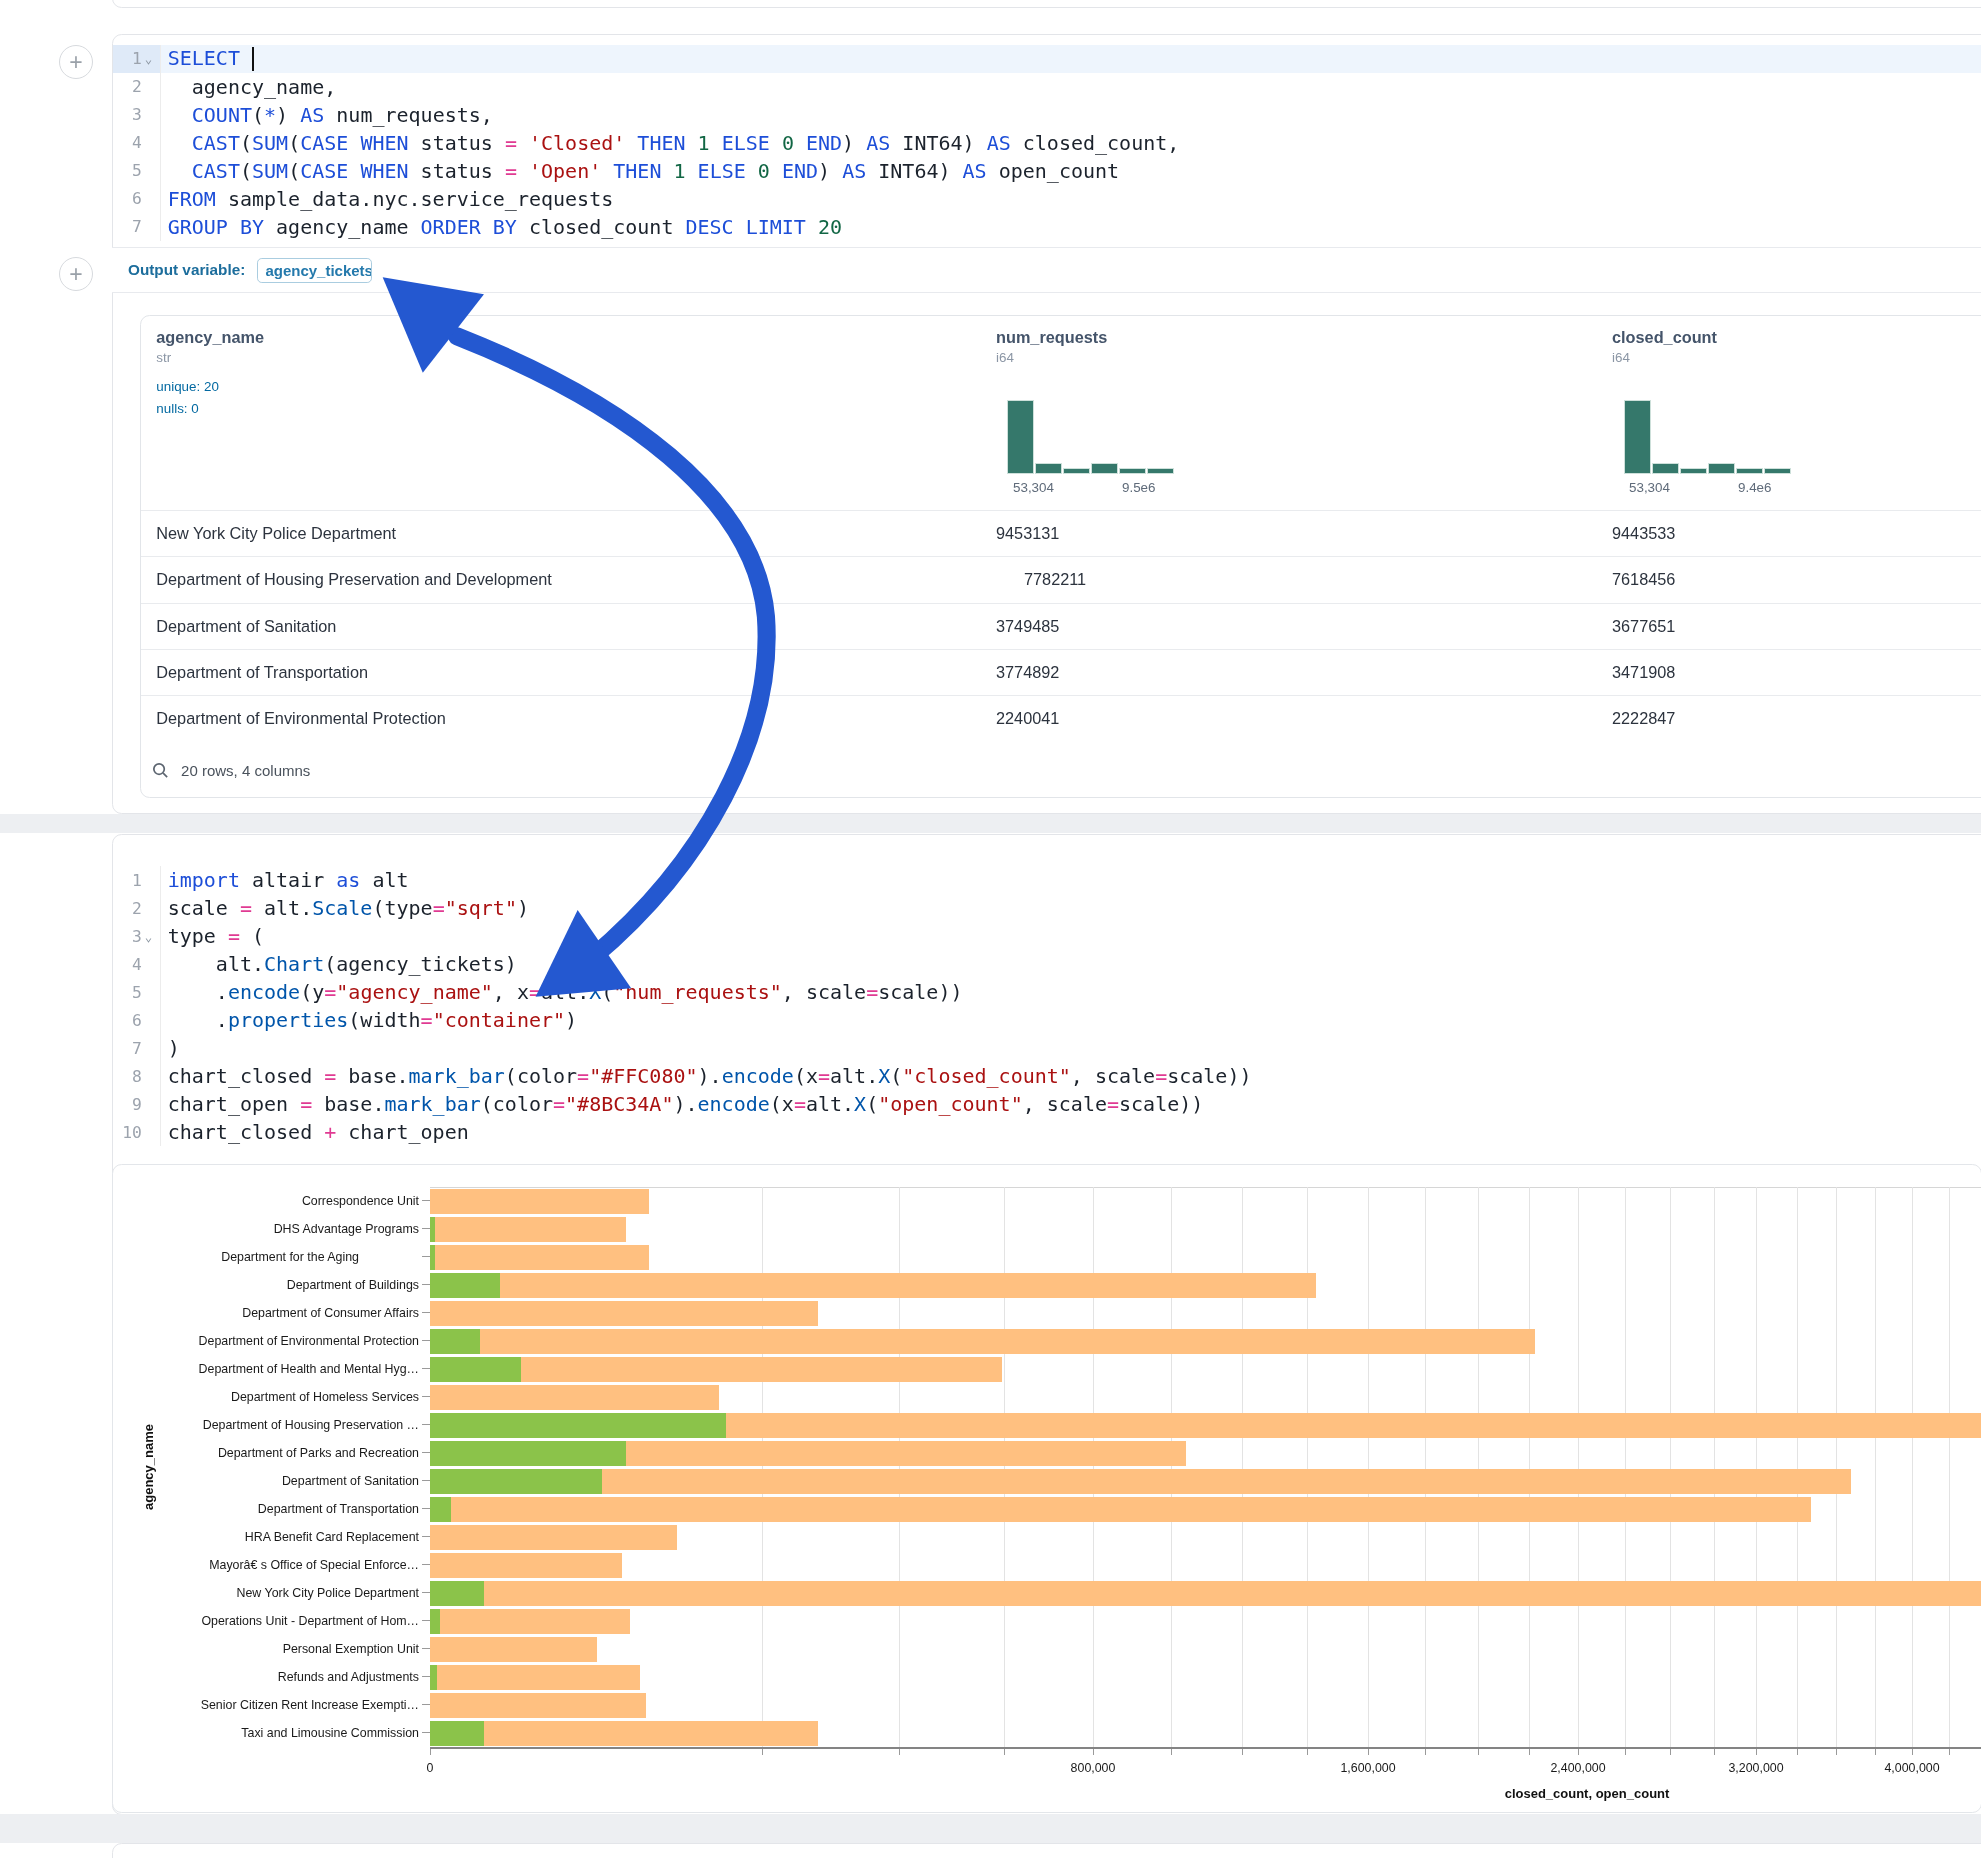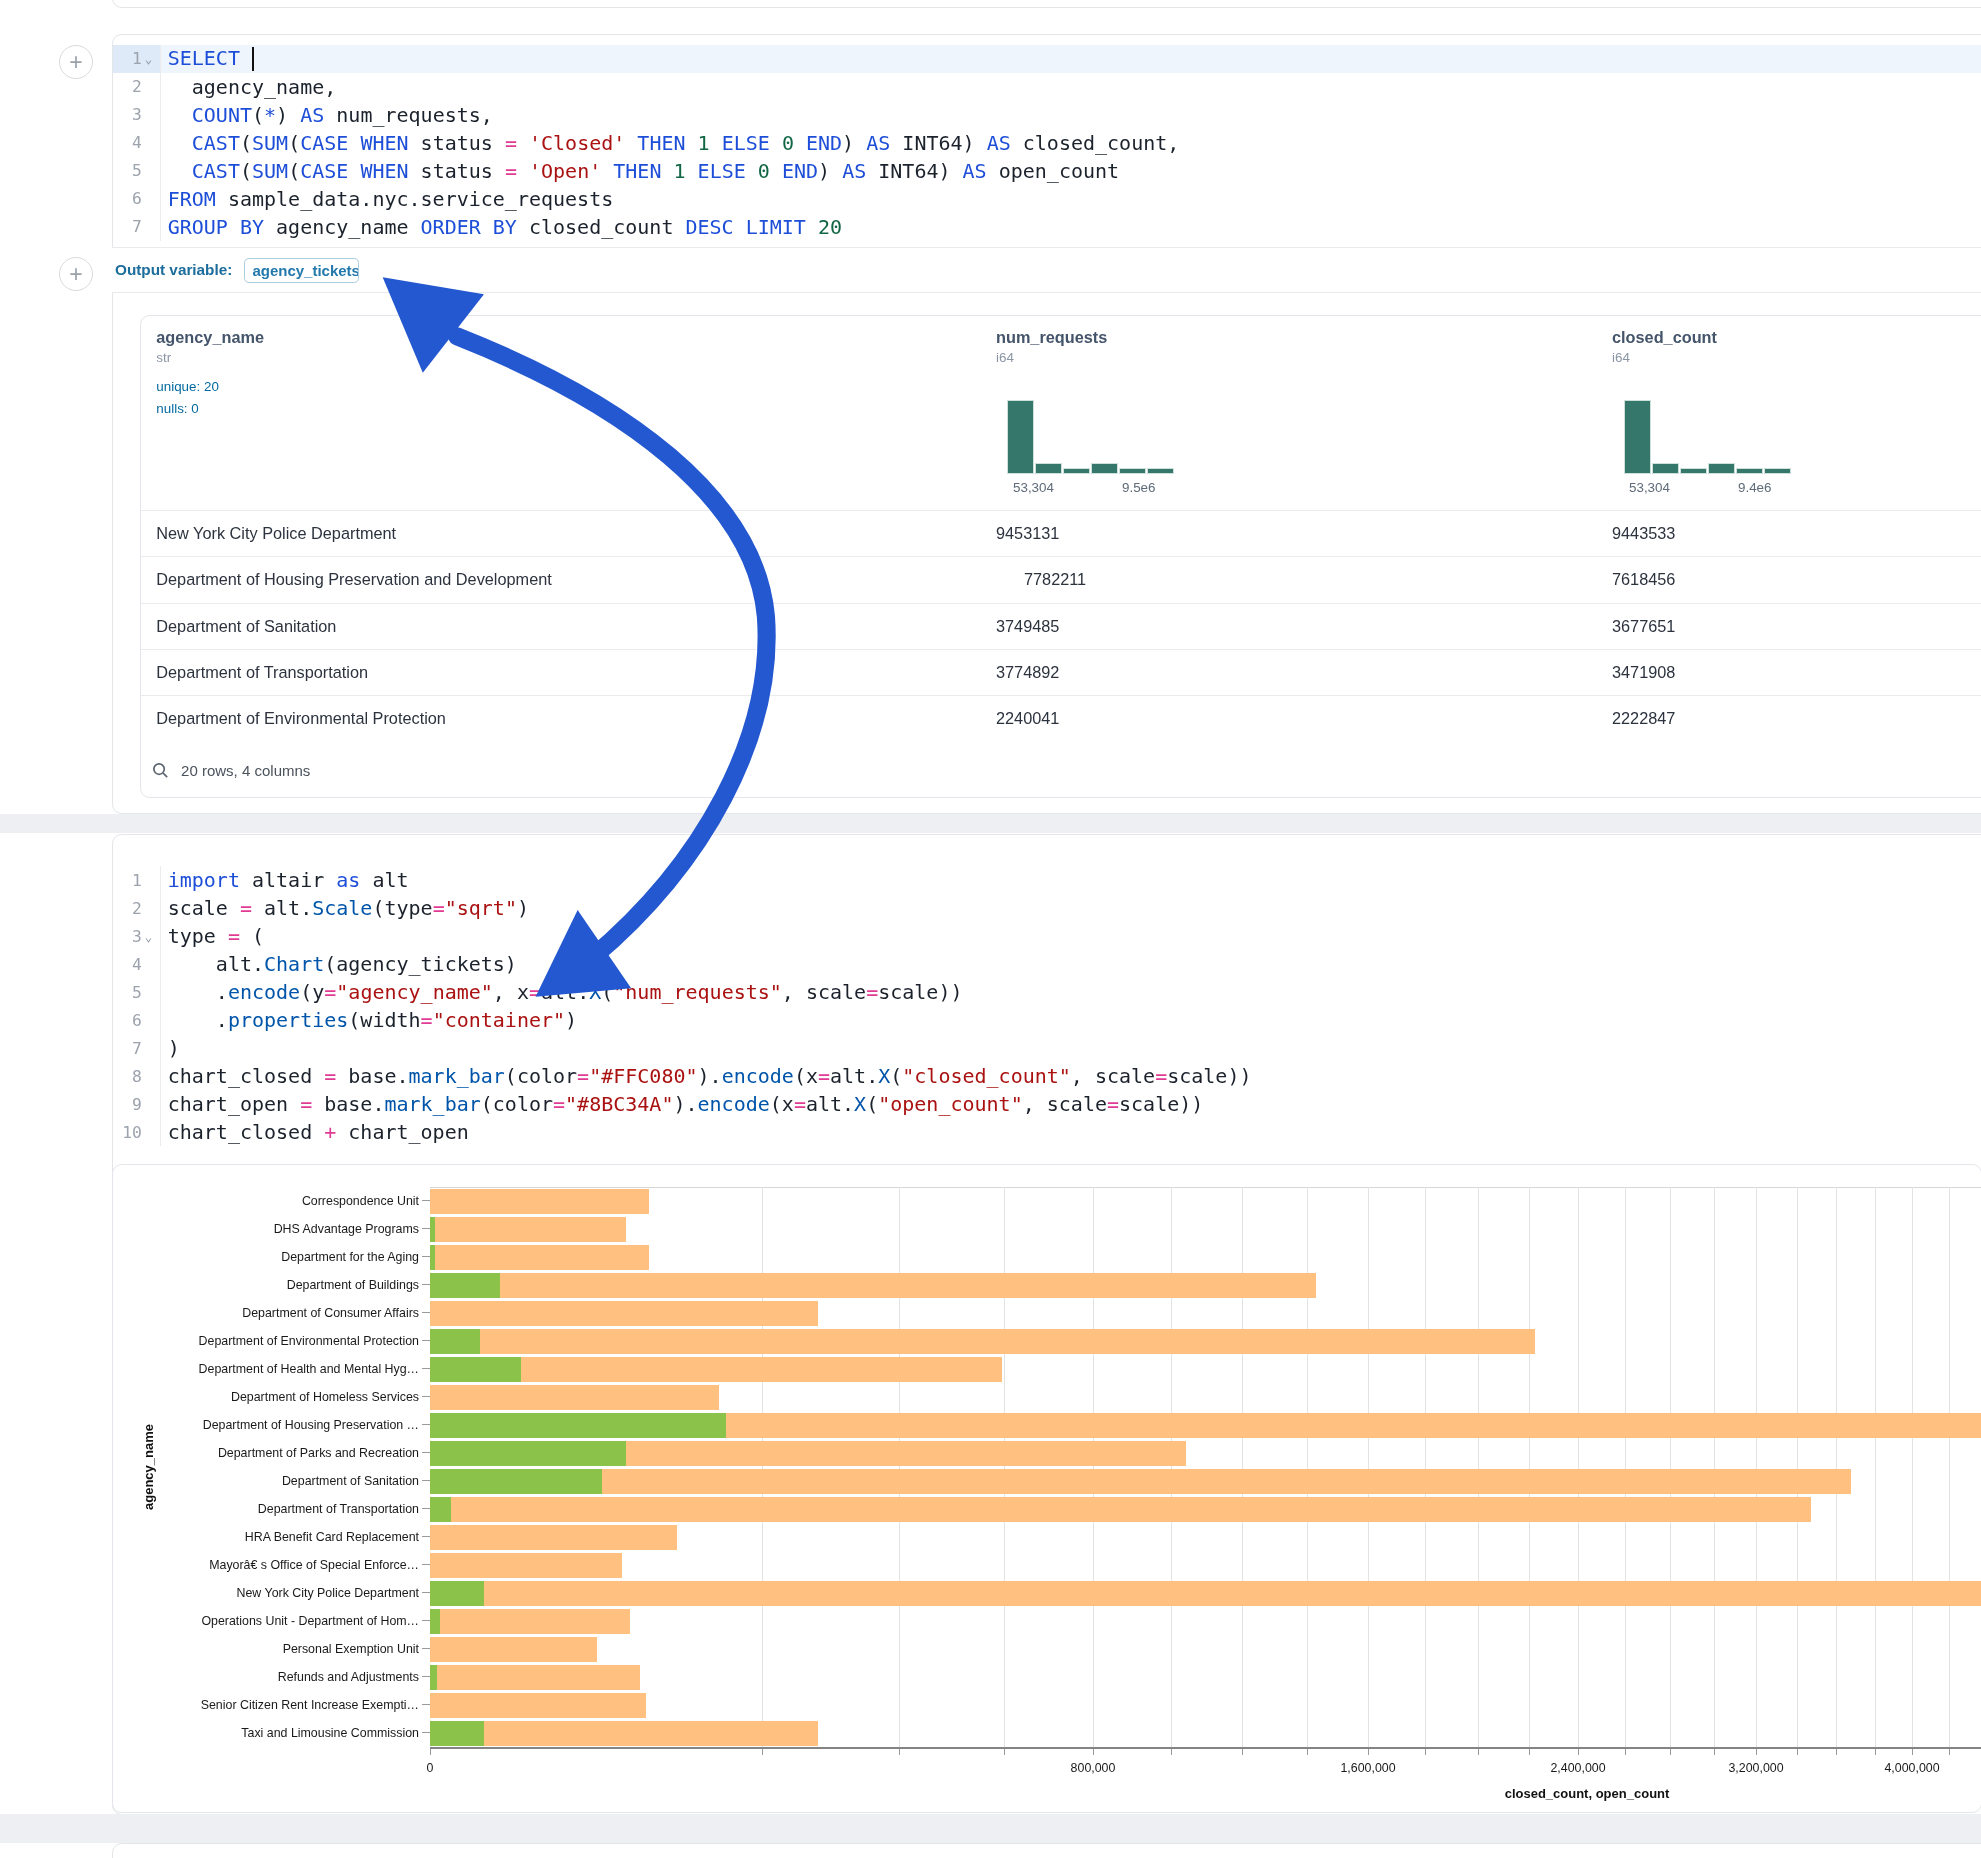--- a/index.html
+++ b/index.html
@@ -22,21 +22,21 @@
   .tk-kw{color:#1d4ed8;font-weight:normal;}
   .tk-pl{color:#1b222c;}
   .tk-op{color:#e03a92;}
   .tk-str{color:#aa1111;}
   .tk-num{color:#116644;}
   .tk-fn{color:#0055aa;}
   .cursor{display:inline-block;width:1.9px;height:24px;background:#111;vertical-align:middle;}
   
   .outvar{position:absolute;left:112px;width:1870px;height:46px;border-top:1px solid #e8eaee;border-bottom:1px solid #e8eaee;
           display:flex;align-items:center;box-sizing:border-box;background:#fff;}
-  .outvar-label{margin-left:3px;font-size:15.3px;font-weight:bold;color:#1c6d9c;}
+  .outvar-label{margin-left:16px;font-size:15.3px;font-weight:bold;color:#1c6d9c;}
   .pill{margin-left:11.5px;width:115px;height:25px;border:1.4px solid #aacde0;border-radius:4.8px;overflow:hidden;
         white-space:nowrap;display:flex;align-items:center;padding-left:7.6px;box-sizing:border-box;
         color:#2479ac;font-size:15px;font-weight:bold;background:#fff;}
   
   .th-name{font-size:16.3px;font-weight:bold;color:#44546a;}
   .th-type{font-size:13.4px;color:#8b96a5;margin-top:3.8px;}
   .th-stat{font-size:13.4px;color:#0369a1;}
   .hist{position:absolute;display:flex;align-items:flex-end;}
   .hist .hb{width:27px;margin-right:1px;background:#35786b;border:1px solid #cde0da;box-sizing:border-box;}
   .hist-lab{position:absolute;font-size:13.4px;color:#5f6b7a;}
@@ -190,21 +190,21 @@
       <div class="grid" style="left: 1875px; top: 1187px; height: 560px;"></div>
       <div class="grid" style="left: 1912px; top: 1187px; height: 560px;"></div>
       <div class="grid" style="left: 1949px; top: 1187px; height: 560px;"></div>
       <div class="ylab" style="left: 112px; width: 307px; top: 1194px;">Correspondence Unit</div>
       <div class="ytick" style="left: 422px; top: 1200px;"></div>
       <div class="cbar" style="left: 430px; top: 1189px; width: 219px; background: rgb(255, 192, 128);"></div>
       <div class="ylab" style="left: 112px; width: 307px; top: 1222px;">DHS Advantage Programs</div>
       <div class="ytick" style="left: 422px; top: 1228px;"></div>
       <div class="cbar" style="left: 430px; top: 1217px; width: 196px; background: rgb(255, 192, 128);"></div>
       <div class="cbar" style="left: 430px; top: 1217px; width: 4.7px; background: rgb(139, 195, 74);"></div>
-      <div class="ylab" style="left: 112px; width: 307px; top: 1250px;">Department for the Aging</div>
+      <div class="ylab" style="left: 112px; width: 247px; top: 1250px;">Department for the Aging</div>
       <div class="ytick" style="left: 422px; top: 1256px;"></div>
       <div class="cbar" style="left: 430px; top: 1245px; width: 219px; background: rgb(255, 192, 128);"></div>
       <div class="cbar" style="left: 430px; top: 1245px; width: 4.7px; background: rgb(139, 195, 74);"></div>
       <div class="ylab" style="left: 112px; width: 307px; top: 1278px;">Department of Buildings</div>
       <div class="ytick" style="left: 422px; top: 1284px;"></div>
       <div class="cbar" style="left: 430px; top: 1273px; width: 886px; background: rgb(255, 192, 128);"></div>
       <div class="cbar" style="left: 430px; top: 1273px; width: 70px; background: rgb(139, 195, 74);"></div>
       <div class="ylab" style="left: 112px; width: 307px; top: 1306px;">Department of Consumer Affairs</div>
       <div class="ytick" style="left: 422px; top: 1312px;"></div>
       <div class="cbar" style="left: 430px; top: 1301px; width: 388px; background: rgb(255, 192, 128);"></div>

